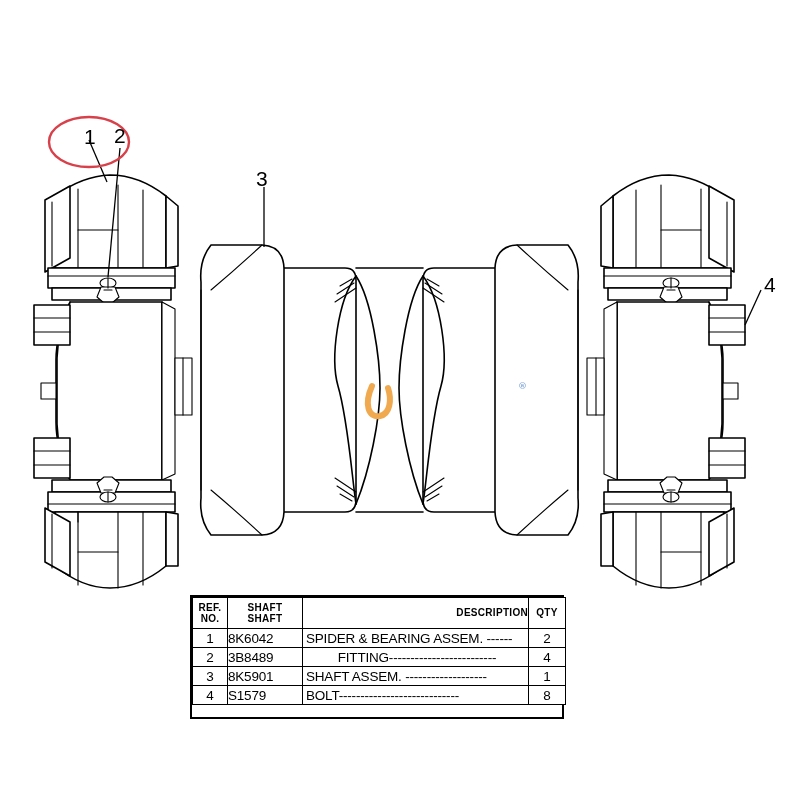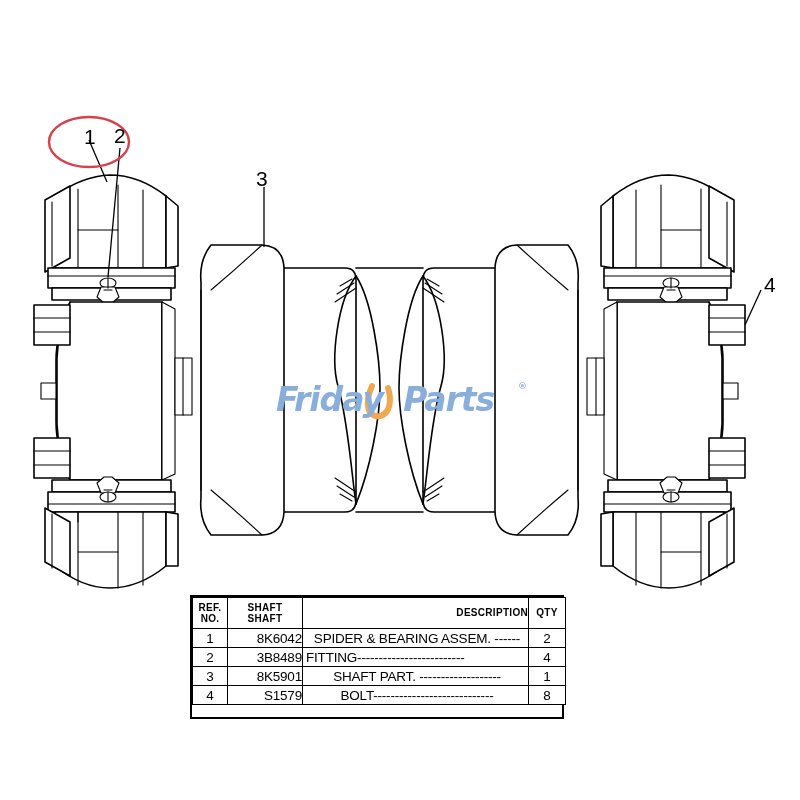--- a/index.html
+++ b/index.html
@@ -61,28 +61,28 @@
     vertical-align: middle;
     line-height: 1.15;
   }
   #parts-table tbody td {
     font-size: 13.5px;
     height: 18px;
     vertical-align: middle;
     letter-spacing: -0.2px;
   }
   .col-ref   { width: 34px;  text-align: center; }
-  .col-part  { width: 74px;  text-align: right; }
-  .col-desc  { width: 222px; text-align: center; padding-left: 3px !important; }
+  .col-part  { width: 74px;  text-align: left; }
+  .col-desc  { width: 222px; text-align: left; padding-left: 3px !important; }
   .col-qty   { width: 36px;  text-align: center; }
   .desc-cell {
     white-space: nowrap;
     overflow: hidden;
   }
-  .desc-centered { text-align: left; }
+  .desc-centered { text-align: center; }
   
   #table-frame {
     position: absolute;
     left: 190px;
     top: 595px;
     width: 374px;
     height: 124px;
     border: 2px solid #000;
     box-sizing: border-box;
     pointer-events: none;
@@ -385,23 +385,20 @@
 
   <div class="callout-label" style="left:84px;  top:126px;">1</div>
   <div class="callout-label" style="left:114px; top:125px;">2</div>
   <div class="callout-label" style="left:256px; top:168px;">3</div>
   <div class="callout-label" style="left:764px; top:274px;">4</div>
 
   <div id="watermark">
     <svg width="248" height="44" viewBox="0 0 248 44" xmlns="http://www.w3.org/2000/svg" style="position:absolute;left:0;top:0;">
       <path d="M96 8 C 88 26, 92 40, 104 38 C 114 36, 116 22, 112 10" fill="none" stroke="#f0a94e" stroke-width="6" stroke-linecap="round"></path>
     </svg>
-    <div class="wm-text" style="position:absolute;left:0;top:0;color:#8aaedb;">
-      <span>Friday</span><span style="opacity:0;">x</span><span>Parts</span>
-    </div>
     <div class="wm-reg" style="color:#8aaedb;">®</div>
   </div>
 
   <div id="table-frame"></div>
   <table id="parts-table">
     <thead>
       <tr>
         <th class="col-ref">
           <div>REF.</div>
           <div>NO.</div>
@@ -427,21 +424,21 @@
       </tr>
       <tr>
         <td class="col-ref">2</td>
         <td class="col-part">3B8489</td>
         <td class="col-desc desc-cell desc-centered">FITTING-------------------------</td>
         <td class="col-qty">4</td>
       </tr>
       <tr>
         <td class="col-ref">3</td>
         <td class="col-part">8K5901</td>
-        <td class="col-desc desc-cell">SHAFT PART. -------------------</td>
+        <td class="col-desc desc-cell">SHAFT ASSEM. -------------------</td>
         <td class="col-qty">1</td>
       </tr>
       <tr>
         <td class="col-ref">4</td>
         <td class="col-part">S1579</td>
         <td class="col-desc desc-cell">BOLT----------------------------</td>
         <td class="col-qty">8</td>
       </tr>
     </tbody>
   </table>

